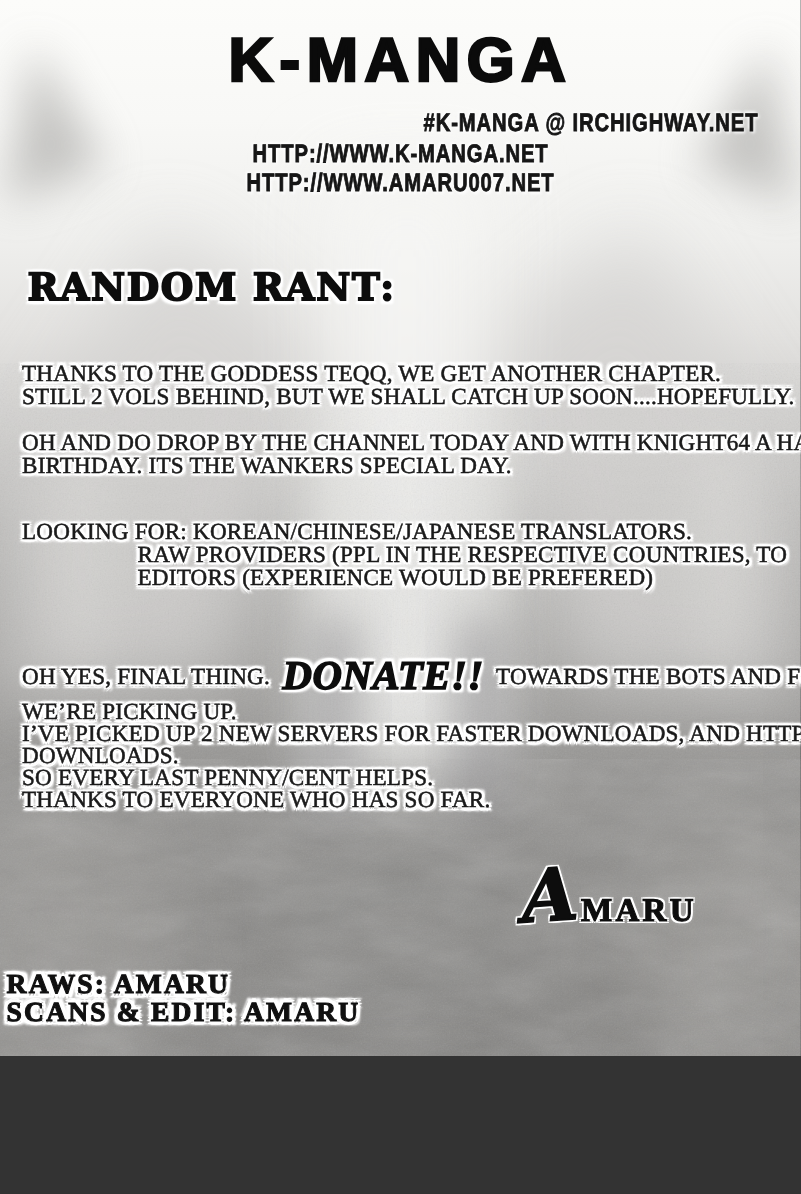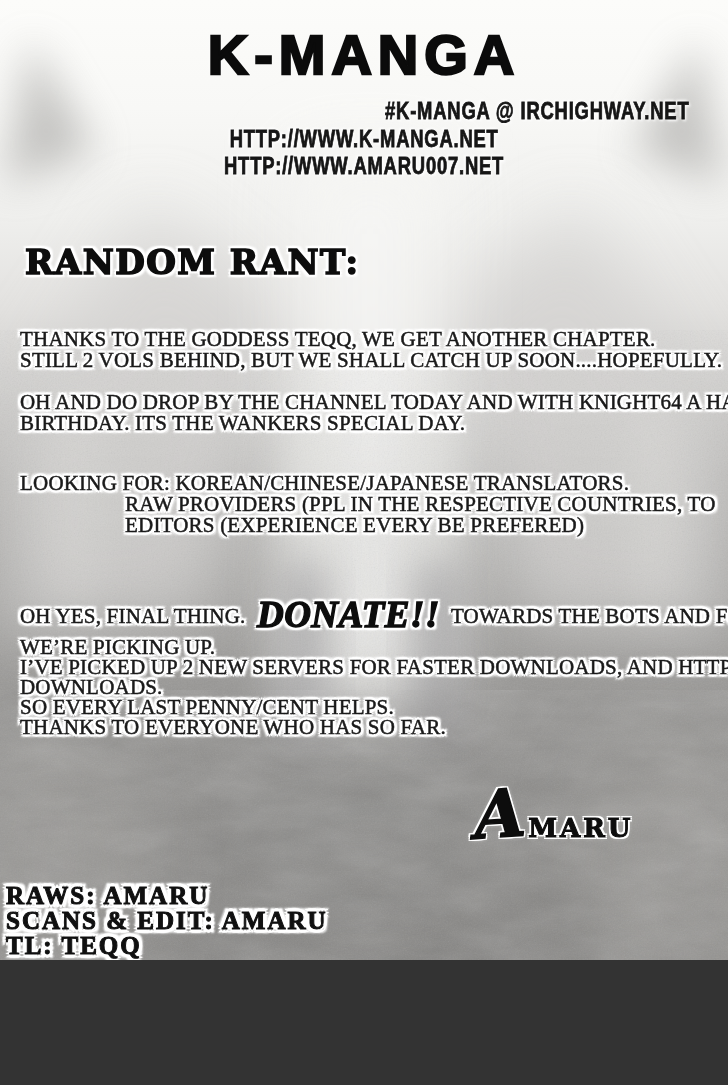--- a/index.html
+++ b/index.html
@@ -75,21 +75,21 @@
     font-size:37px;letter-spacing:0.5px;margin:0 6px;
     -webkit-text-stroke:1.4px #0d0d0d;color:#0d0d0d;vertical-align:-4px;
   }
 
   
   .signature{left:474px;top:784px;display:flex;align-items:baseline;
     font-family:"DejaVu Serif",serif;font-weight:bold;color:#0d0d0d;}
   .sig-a{font-size:66px;line-height:60px;font-style:italic;
     transform:rotate(-4deg);display:inline-block;
     -webkit-text-stroke:1.5px #0d0d0d;}
-  .sig-rest{font-size:26px;letter-spacing:3px;margin-left:3px;
+  .sig-rest{font-size:30px;letter-spacing:3px;margin-left:3px;font-family:Liberation Serif, serif;
     -webkit-text-stroke:1px #0d0d0d;}
   .sig-halo{text-shadow:
       -2px -2px 0 #fff,-2px 0 0 #fff,-2px 2px 0 #fff,
       0 -2px 0 #fff,0 2px 0 #fff,
       2px -2px 0 #fff,2px 0 0 #fff,2px 2px 0 #fff,
       0 0 5px #fff;}
 
   
   .credits{left:6px;right:0;top:883px;
     font-family:Liberation Serif, serif;font-weight:bold;
@@ -183,21 +183,21 @@
   </div>
 
   <div class="abs p2 body-text halo">
     <div class="line">OH AND DO DROP BY THE CHANNEL TODAY AND WITH KNIGHT64 A HAPPY</div>
     <div class="line">BIRTHDAY. ITS THE WANKERS SPECIAL DAY.</div>
   </div>
 
   <div class="abs recruit body-text halo">
     <div class="line">LOOKING FOR: KOREAN/CHINESE/JAPANESE TRANSLATORS.</div>
     <div class="line ind1">RAW PROVIDERS (PPL IN THE RESPECTIVE COUNTRIES, TO</div>
-    <div class="line ind1">EDITORS (EXPERIENCE EVERY BE PREFERED)</div>
+    <div class="line ind1">EDITORS (EXPERIENCE WOULD BE PREFERED)</div>
   </div>
 
   <div class="abs donate body-text halo">
     <div class="line donate-line1">
       <span>OH YES, FINAL THING.</span>
       <span class="donate-big">DONATE!!</span>
       <span>TOWARDS THE BOTS AND FOR RAWS</span>
     </div>
     <div class="line">WE’RE PICKING UP.</div>
     <div class="line">I’VE PICKED UP 2 NEW SERVERS FOR FASTER DOWNLOADS, AND HTTP</div>
@@ -207,16 +207,15 @@
   </div>
 
   <div class="abs signature sig-halo line">
     <span class="sig-a">A</span>
     <span class="sig-rest">MARU</span>
   </div>
 
   <div class="abs credits halo-xl">
     <div class="line">RAWS: AMARU</div>
     <div class="line">SCANS &amp; EDIT: AMARU</div>
-    <div class="line">TL: TEQQ</div>
   </div>
 
 </div>
 
 </body></html>

